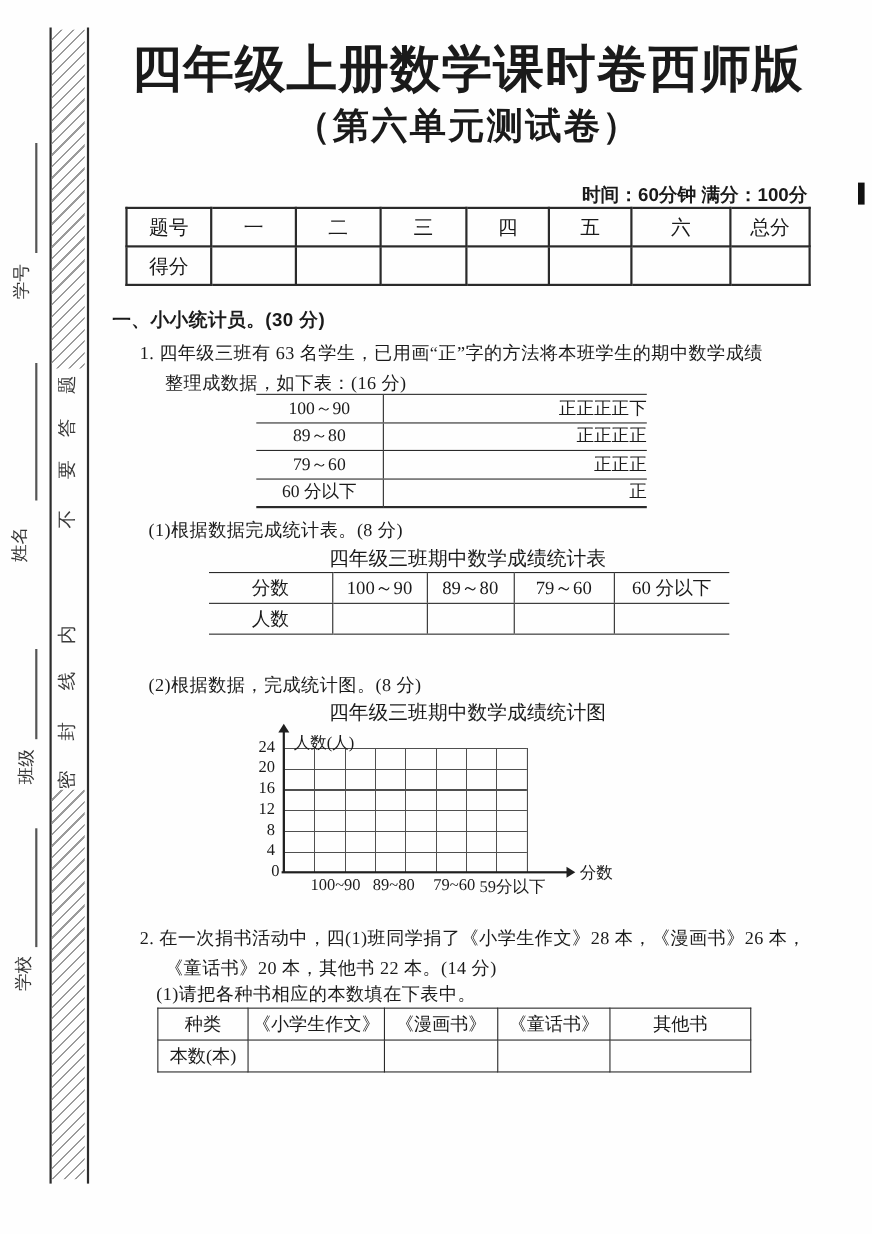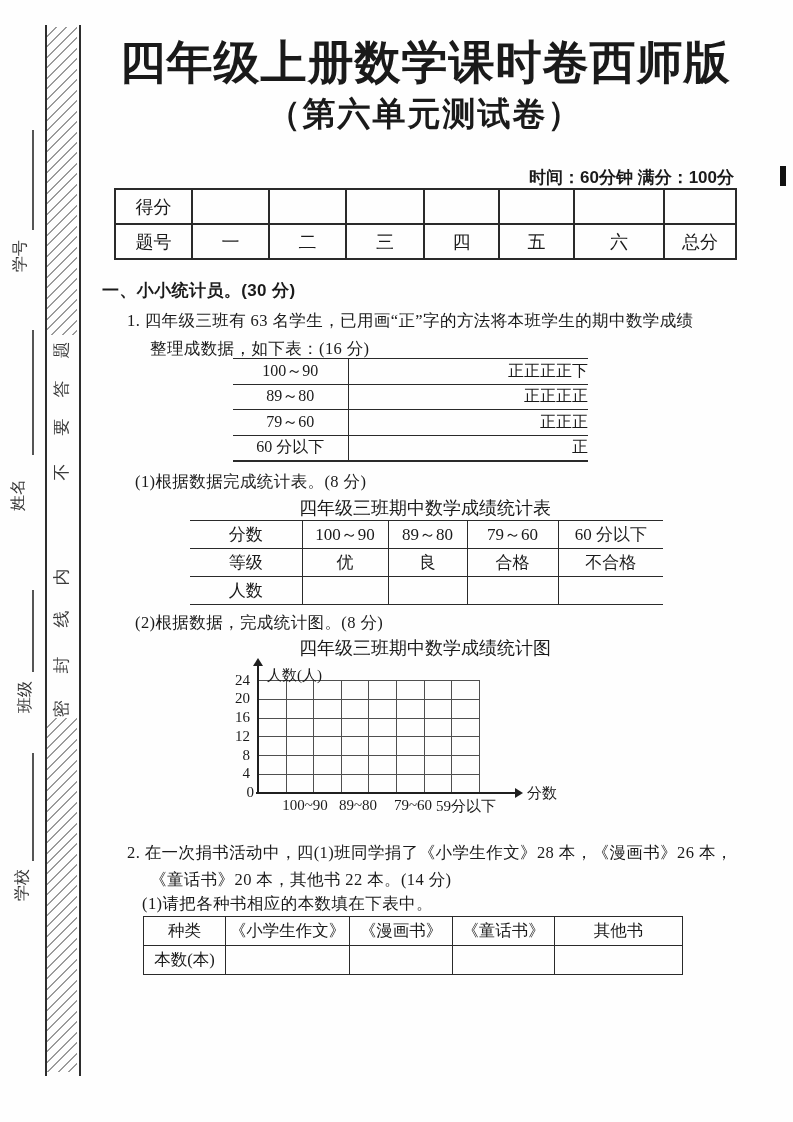--- a/index.html
+++ b/index.html
@@ -110,39 +110,39 @@
         <col style="width:77px">
         <col style="width:77px">
         <col style="width:78px">
       <col style="width:75px">
         <col style="width:75px">
         <col style="width:90px">
         <col style="width:72px">
     </colgroup>
     <tbody>
         <tr>
-      <td>得分</td>
-      <td class="blank-cell"></td>
-      <td class="blank-cell"></td>
-      <td class="blank-cell"></td>
-      <td class="blank-cell"></td>
-      <td class="blank-cell"></td>
-      <td class="blank-cell"></td>
-      <td class="blank-cell"></td>
-    </tr>
-    <tr>
       <td>题号</td>
       <td>一</td>
       <td>二</td>
       <td>三</td>
       <td>四</td>
       <td>五</td>
       <td>六</td>
       <td>总分</td>
     </tr>
+    <tr>
+      <td>得分</td>
+      <td class="blank-cell"></td>
+      <td class="blank-cell"></td>
+      <td class="blank-cell"></td>
+      <td class="blank-cell"></td>
+      <td class="blank-cell"></td>
+      <td class="blank-cell"></td>
+      <td class="blank-cell"></td>
+    </tr>
   </tbody>
     </table>
 
   <div class="tline bold-head" style="left:102px; top:279px;">一、小小统计员。(30 分)</div>
   <div class="tline" style="left:127px; top:310px;">1. 四年级三班有 63 名学生，已用画“正”字的方法将本班学生的期中数学成绩</div>
   <div class="tline" style="left:150px; top:338px;">整理成数据，如下表：(16 分)</div>
 
   <table class="tally-table" style="left:233px; top:358px; width:355px;">
     <colgroup>
         <col style="width:115px">
@@ -179,27 +179,20 @@
         <col style="width:91px">
         <col style="width:105px">
     </colgroup>
     <tbody>
         <tr>
       <td>分数</td>
       <td>100～90</td>
       <td>89～80</td>
       <td>79～60</td>
       <td>60 分以下</td>
-    </tr>
-    <tr>
-      <td>等级</td>
-      <td>优</td>
-      <td>良</td>
-      <td>合格</td>
-      <td>不合格</td>
     </tr>
     <tr>
       <td>人数</td>
       <td class="blank-cell"></td>
       <td class="blank-cell"></td>
       <td class="blank-cell"></td>
       <td class="blank-cell"></td>
     </tr>
   </tbody>
     </table>

